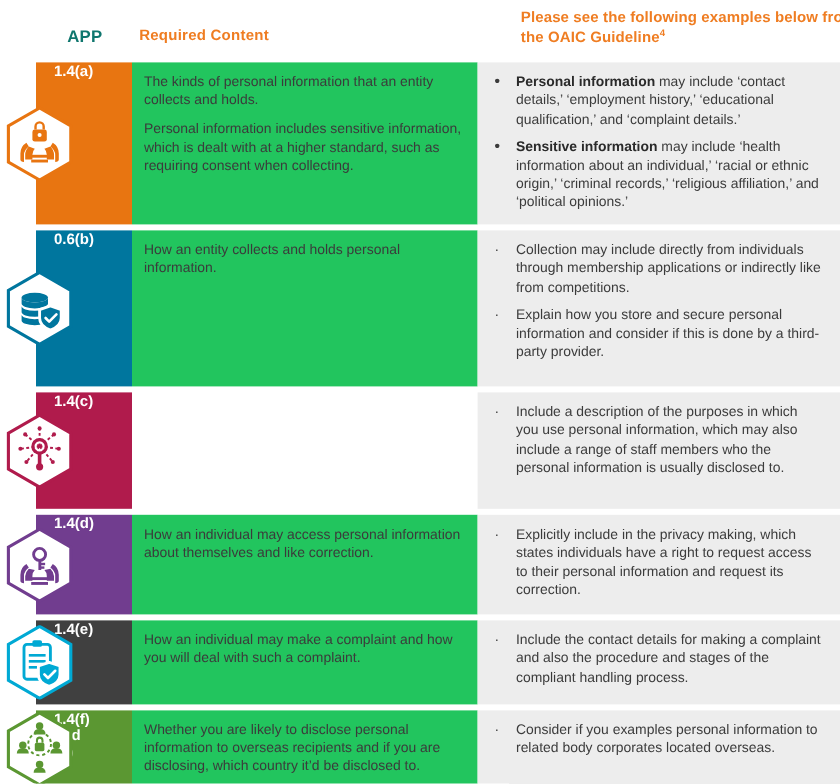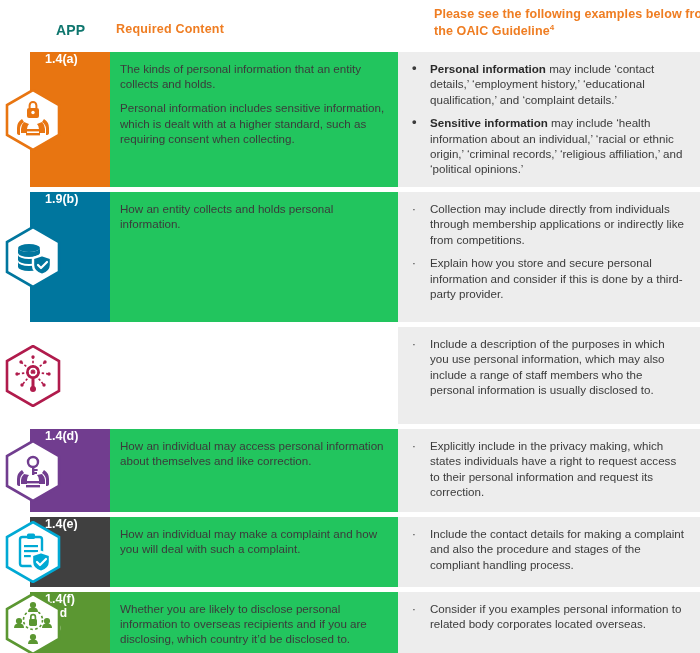--- a/index.html
+++ b/index.html
@@ -196,21 +196,21 @@
         </div>
         <div class="cell-right">
           <ul class="bullets big">
             <li><span class="bul">•</span><b>Personal information</b><span> may include ‘contact details,’ ‘employment history,’ ‘educational qualification,’ and ‘complaint details.’</span></li>
             <li><span class="bul">•</span><b>Sensitive information</b><span> may include ‘health information about an individual,’ ‘racial or ethnic origin,’ ‘criminal records,’ ‘religious affiliation,’ and ‘political opinions.’</span></li>
           </ul>
         </div>
       </div>
       <div class="row" style="height: 130px;">
         <div class="app-bar" style="background: rgb(0, 118, 158);">
-          <div class="app-label">1.9(b)</div>
+          <div class="app-label">0.6(b)</div>
         </div>
         <div class="hex-wrap">
           <svg viewBox="0 0 62 62" xmlns="http://www.w3.org/2000/svg">
             <path d="M31 1 L57 16 L57 46 L31 61 L5 46 L5 16 Z" fill="#ffffff" stroke="#00769e" stroke-width="2.6"></path>
             <g fill="#00769e">
               <ellipse cx="27" cy="22" rx="11" ry="4"></ellipse>
               <path d="M16 22 v5 a11 4 0 0 0 22 0 v-5 a11 4 0 0 1 -22 0 Z"></path>
               <path d="M16 29 v5 a11 4 0 0 0 22 0 v-5 a11 4 0 0 1 -22 0 Z"></path>
               <path d="M16 36 v5 a11 4 0 0 0 22 0 v-5 a11 4 0 0 1 -22 0 Z"></path>
               <path d="M40 29 l9 3 v7 q0 7 -9 10 q-9 -3 -9 -10 v-7 Z" fill="#00769e" stroke="#ffffff" stroke-width="2.4"></path>
@@ -222,20 +222,23 @@
           <p class="para">How an entity collects and holds personal information.</p>
         </div>
         <div class="cell-right">
           <ul class="bullets">
             <li><span class="bul">·</span><span>Collection may include directly from individuals through membership applications or indirectly like from competitions.</span></li>
             <li><span class="bul">·</span><span>Explain how you store and secure personal information and consider if this is done by a third-party provider.</span></li>
           </ul>
         </div>
       </div>
       <div class="row" style="height: 97px;">
+        <div class="app-bar" style="background: rgb(176, 27, 76);">
+          <div class="app-label">1.4(c)</div>
+        </div>
         <div class="hex-wrap">
           <svg viewBox="0 0 62 62" xmlns="http://www.w3.org/2000/svg">
             <path d="M31 1 L57 16 L57 46 L31 61 L5 46 L5 16 Z" fill="#ffffff" stroke="#b01b4c" stroke-width="2.6"></path>
             <g fill="#b01b4c" stroke="#b01b4c">
               <circle cx="31" cy="27" r="5.6" fill="none" stroke-width="2.6"></circle>
               <rect x="29.5" y="32" width="3" height="12" rx="1.5" stroke="none"></rect>
               <circle cx="31" cy="44" r="3" stroke="none"></circle>
               <line x1="31" y1="27" x2="31" y2="12" stroke-width="1.6" stroke-dasharray="2.4 2" stroke="#b01b4c"></line>
               <circle cx="31" cy="12" r="1.7" stroke="none" fill="#b01b4c"></circle>
               <line x1="31" y1="27" x2="19" y2="17" stroke-width="1.6" stroke-dasharray="2.4 2" stroke="#b01b4c"></line>

